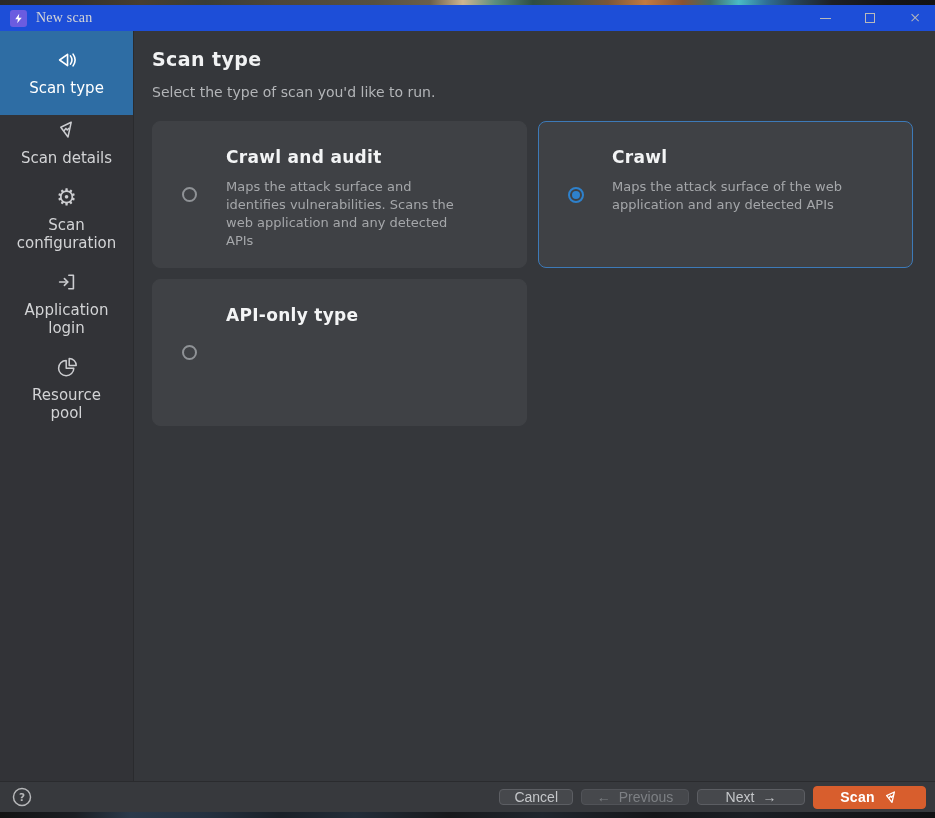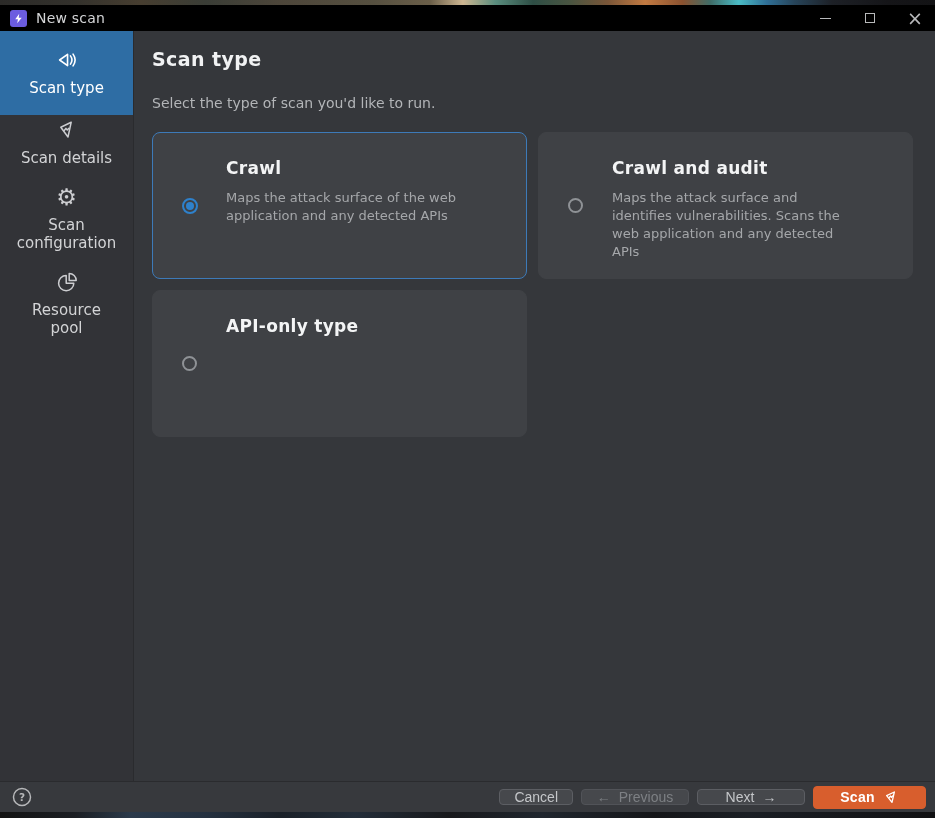--- a/index.html
+++ b/index.html
@@ -30,23 +30,24 @@
 
   .window {
     position: absolute; top: 5px; left: 0; right: 0; bottom: 6px;
     display: flex; flex-direction: column;
     background: #35373b;
   }
 
   
   .titlebar {
     height: 26px; flex: none;
-    background: #000000;
+    background: #1d4ed8;
     display: flex; align-items: center;
     padding: 0 12px 0 10px;
+    font-family: Liberation Serif, serif;
   }
   .app-icon {
     width: 17px; height: 17px; border-radius: 3px;
     background: #6b5ce0;
     display: flex; align-items: center; justify-content: center;
     margin-right: 9px;
   }
   .titlebar-title { font-size: 14px; color: #d4d5d7; letter-spacing: .2px; }
   .win-controls { margin-left: auto; display: flex; align-items: center; gap: 29px; }
   .win-btn {
@@ -77,21 +78,21 @@
   .nav-icon { width: 26px; height: 26px; display: flex; align-items: center; justify-content: center; }
   .nav-icon svg { stroke: #cccdd0; }
   .nav-item.selected .nav-icon svg { stroke: #ffffff; }
   .gear-glyph { font-size: 23px; line-height: 24px; color: #cccdd0; font-family: "DejaVu Sans", sans-serif; }
 
   
   .main { flex: 1; padding: 17px 21px 0 18px; overflow: hidden; background: #35373b; }
   .page-title {
     font-size: 19px; font-weight: bold; color: #f1f2f3; letter-spacing: .4px;
   }
-  .page-subtitle { margin-top: 25px; font-size: 14px; color: #b3b5b8; }
+  .page-subtitle { margin-top: 14px; font-size: 14px; color: #b3b5b8; }
 
   .cards {
     margin-top: 21px;
     display: grid;
     grid-template-columns: 375px 375px;
     gap: 11px;
   }
   .card {
     height: 147px;
     background: #3f4145;
@@ -200,61 +201,72 @@
       </div>
 
       <div class="nav-item">
         <span class="nav-icon">
           <span class="gear-glyph">⚙</span>
         </span>
         <span class="nav-label">Scan
 configuration</span>
       </div>
 
+      <div class="nav-item">
+        <span class="nav-icon">
+          <svg width="24" height="24" viewBox="0 0 24 24" fill="none" stroke-width="1.6" stroke-linejoin="round" stroke-linecap="round">
+            <path d="M13.8 5.2 H18.4 V18.8 H13.8"></path>
+            <path d="M4.6 12 H12.6"></path>
+            <path d="M9.4 8.6 L12.8 12 L9.4 15.4"></path>
+          </svg>
+        </span>
+        <span class="nav-label">Application
+login</span>
+      </div>
 
       <div class="nav-item">
         <span class="nav-icon">
           <svg width="24" height="24" viewBox="0 0 24 24" fill="none" stroke-width="1.5" stroke-linejoin="round" stroke-linecap="round">
             <path d="M11.2 5.6 A7.6 7.6 0 1 0 18.8 13.2 L11.2 13.2 Z"></path>
             <path d="M14.2 10.4 L14.2 3.4 A7 7 0 0 1 21.2 10.4 Z"></path>
           </svg>
         </span>
         <span class="nav-label">Resource
 pool</span>
       </div>
 
     </div>
 
     <div class="main">
       <div class="page-title">Scan type</div>
       <div class="page-subtitle">Select the type of scan you'd like to run.</div>
 
       <div class="cards">
-
-        <div class="card selected">
-          <div class="radio-col">
-              <span class="radio checked"></span>
-            </div>
-          <div class="card-text">
-            <div class="card-title">Crawl</div>
-            <div class="card-desc">Maps the attack surface of the web
-application and any detected APIs</div>
-          </div>
-        </div>
 
         <div class="card">
           <div class="radio-col">
               <span class="radio"></span>
             </div>
           <div class="card-text">
             <div class="card-title">Crawl and audit</div>
             <div class="card-desc">Maps the attack surface and
 identifies vulnerabilities. Scans the
 web application and any detected
 APIs</div>
+          </div>
+        </div>
+
+        <div class="card selected">
+          <div class="radio-col">
+              <span class="radio checked"></span>
+            </div>
+          <div class="card-text">
+            <div class="card-title">Crawl</div>
+            <div class="card-desc">Maps the attack surface of the web
+application and any detected APIs</div>
           </div>
         </div>
 
         <div class="card">
           <div class="radio-col">
               <span class="radio"></span>
             </div>
           <div class="card-text">
             <div class="card-title">API-only type</div>
           </div>

